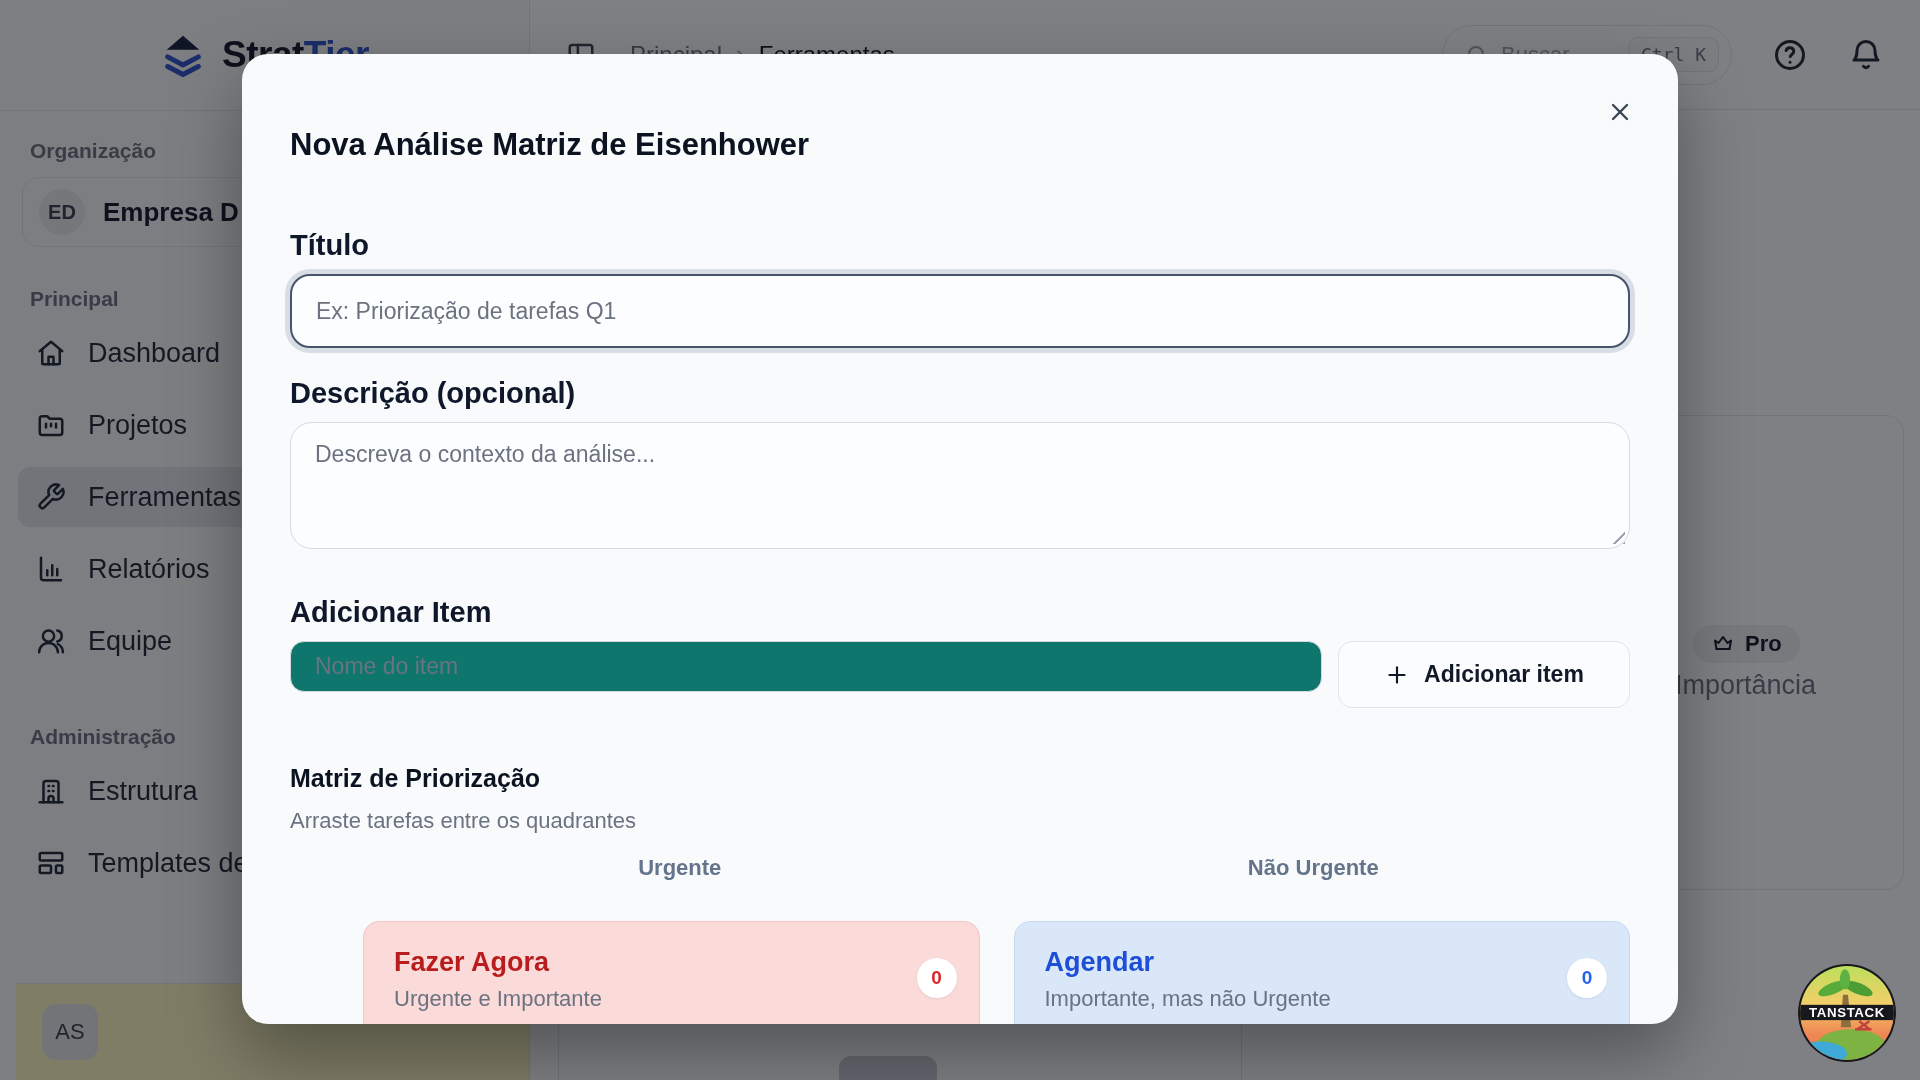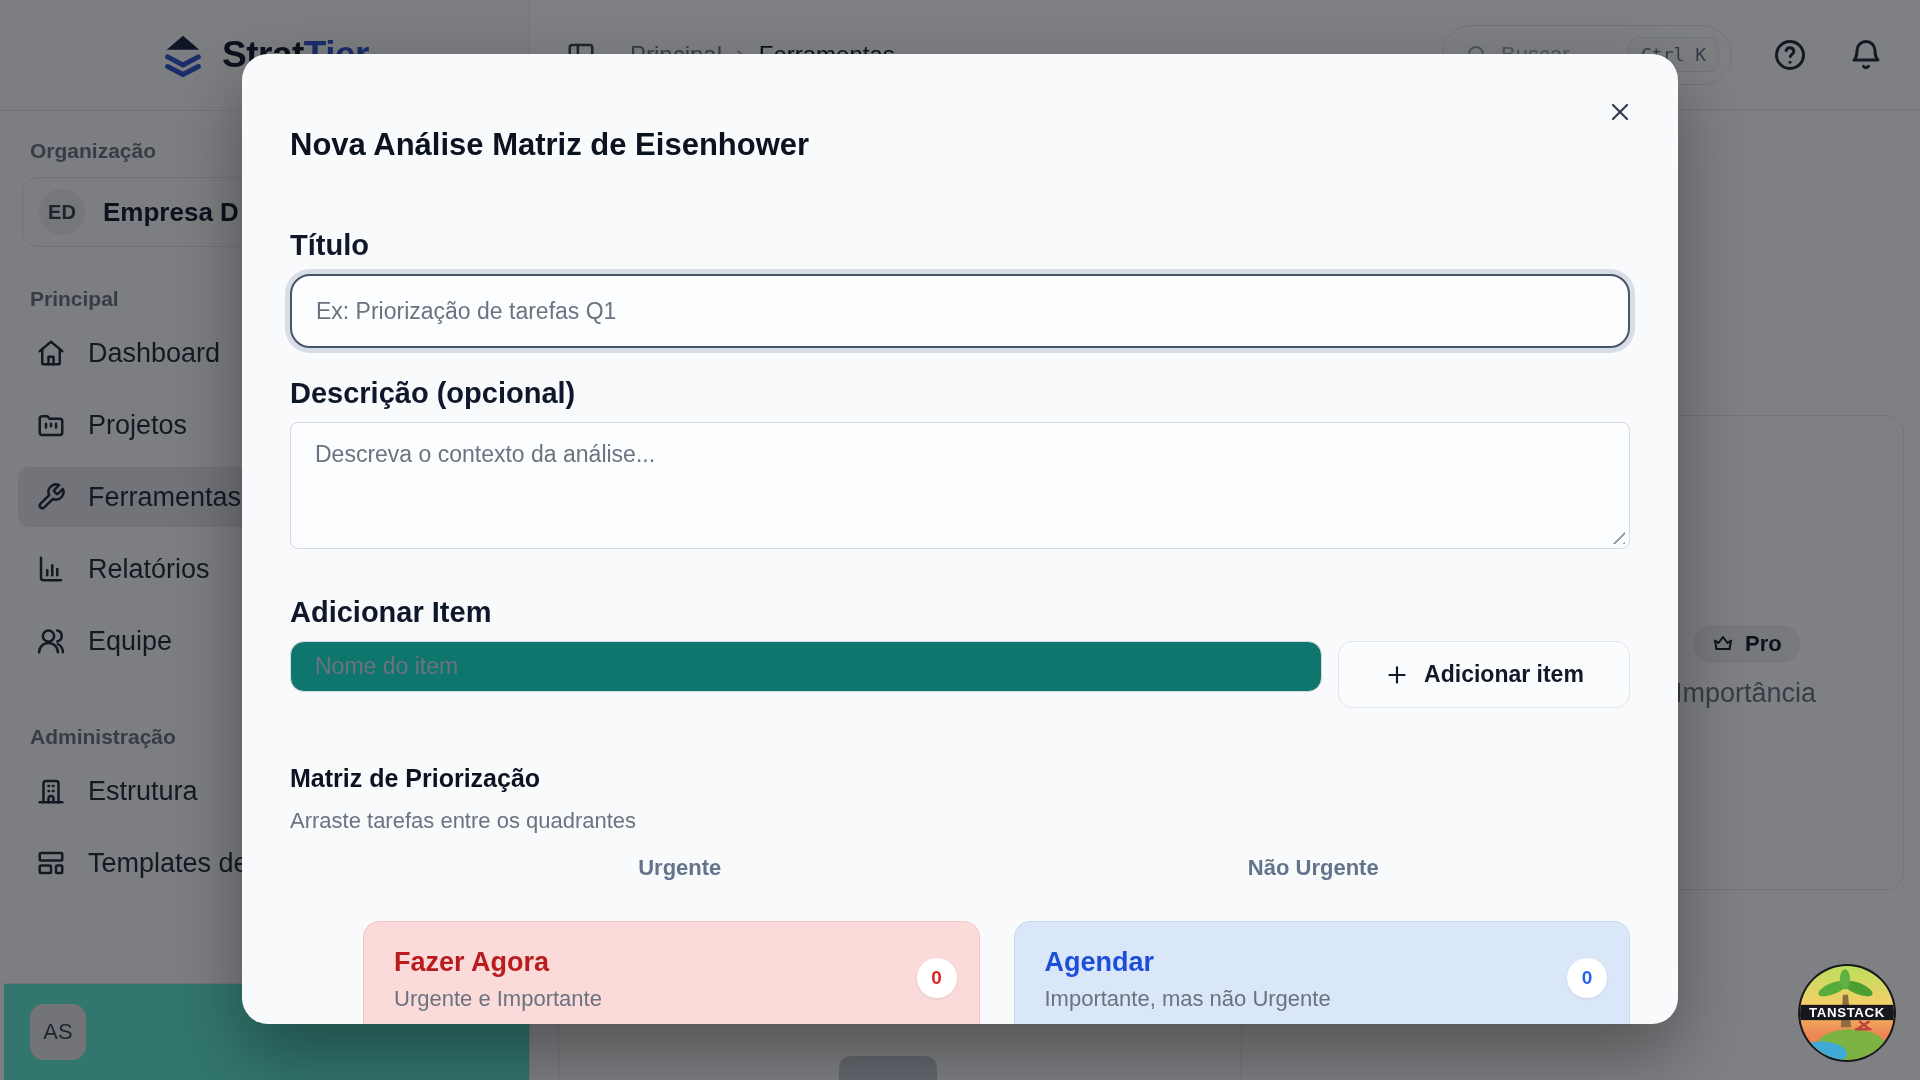--- a/index.html
+++ b/index.html
@@ -20,22 +20,22 @@
            padding:11px 16px;display:flex;align-items:center;gap:18px;}
   .org-avatar{width:46px;height:46px;border-radius:50%;background:#ececee;display:flex;
               align-items:center;justify-content:center;font-size:20px;font-weight:600;color:#374151;flex:0 0 auto;}
   .org-name{font-size:26px;font-weight:700;color:#0f172a;white-space:nowrap;}
   .nav{margin-top:12px;}
   .nav-item{display:flex;align-items:center;gap:22px;height:60px;margin:12px 18px 0;
             padding:0 18px;border-radius:12px;font-size:27px;color:#1f2937;}
   .nav-item.active{background:#e4e6ea;}
   .nav-item svg{flex:0 0 auto;}
   .sect-gap{margin-top:54px;}
-  .user-row{position:absolute;left:4px;right:0;bottom:0;border-top:1px solid #e5e7eb;
-            padding:20px 26px;display:flex;align-items:center;gap:20px;box-sizing:border-box;background:#5eead4;}
+  .user-row{position:absolute;left:16px;right:0;bottom:0;border-top:1px solid #e5e7eb;
+            padding:20px 26px;display:flex;align-items:center;gap:20px;box-sizing:border-box;background:#fef9c3;}
   .user-avatar{width:56px;height:56px;border-radius:14px;background:#e7e7e9;display:flex;
                align-items:center;justify-content:center;font-size:22px;color:#374151;flex:0 0 auto;}
   .user-name{font-size:25px;font-weight:700;color:#0f172a;}
   .user-email{font-size:21px;color:#6b7280;margin-top:4px;}
 
   .topbar{position:absolute;left:530px;right:0;top:0;height:110px;background:#ffffff;
           border-bottom:1px solid #e5e7eb;display:flex;align-items:center;padding:0 36px;
           box-sizing:border-box;gap:20px;}
   .crumb{display:flex;align-items:center;gap:14px;margin-left:14px;font-size:24px;}
   .crumb .parent{color:#6b7280;}
@@ -48,39 +48,39 @@
   .kbd{margin-left:auto;border:1px solid #e2e5e9;background:#fafafa;border-radius:10px;
        padding:6px 12px;font-family:"DejaVu Sans Mono",monospace;font-size:18px;color:#6b7280;}
 
   .bg-card-center{position:absolute;left:558px;top:420px;width:682px;height:700px;
                   background:#fff;border:1px solid #e5e7eb;border-radius:18px;}
   .bg-btn{position:absolute;left:839px;top:1056px;width:98px;height:44px;border-radius:12px;background:#c9ced6;}
   .bg-card-right{position:absolute;left:1262px;top:415px;width:642px;height:475px;background:#fff;
                  border:1px solid #e5e7eb;border-radius:18px;box-sizing:border-box;}
   .pro-pill{position:absolute;left:430px;top:209px;height:38px;border-radius:19px;background:#eef0f2;
             display:flex;align-items:center;gap:10px;padding:0 18px;font-size:22px;font-weight:600;color:#111827;}
-  .imp-text{position:absolute;left:412px;top:262px;font-size:27px;color:#6b7280;}
+  .imp-text{position:absolute;left:412px;top:254px;font-size:27px;color:#6b7280;}
 
   
   .overlay{position:absolute;inset:0;background:rgba(10,12,18,0.52);}
 
   
   .modal{position:absolute;left:242px;top:54px;width:1436px;height:970px;background:#f8fafc;
          border-radius:26px;box-shadow:0 30px 70px rgba(0,0,0,.35);padding:70px 48px;
          box-sizing:border-box;overflow:hidden;}
   .modal-title{font-size:31px;line-height:42px;font-weight:700;color:#0b1220;margin:0 0 65px 0;}
   .close-btn{position:absolute;top:40px;right:40px;width:36px;height:36px;border:none;background:none;
              cursor:pointer;color:#374151;display:flex;align-items:center;justify-content:center;padding:0;}
   .f-label{font-size:29px;line-height:28px;font-weight:700;color:#0f172a;margin-bottom:15px;}
   .t-input{display:block;width:100%;height:74px;box-sizing:border-box;border-radius:20px;
            background:#fcfdfe;border:2px solid #475569;box-shadow:0 0 0 5px rgba(148,163,184,.32);
            padding:0 24px;font-size:23px;color:#111827;font-family:Liberation Sans, sans-serif;outline:none;margin-bottom:31px;}
   .t-input::placeholder,.d-area::placeholder,.n-input::placeholder{color:#6b7280;opacity:1;}
   .d-wrap{position:relative;margin-bottom:49px;}
-  .d-area{display:block;width:100%;height:127px;box-sizing:border-box;border-radius:8px;
+  .d-area{display:block;width:100%;height:127px;box-sizing:border-box;border-radius:22px;
           background:#fcfdfe;border:1px solid #d6dade;padding:18px 24px;font-size:23px;color:#111827;
           font-family:inherit;resize:none;outline:none;}
   .resize-corner{position:absolute;right:5px;bottom:5px;width:15px;height:15px;
                  background:repeating-linear-gradient(315deg,#9ca3af 0 2px,transparent 2px 7px);
                  clip-path:polygon(100% 0,100% 100%,0 100%);}
   .add-row{display:flex;gap:16px;margin-bottom:55px;}
   .n-input{flex:1;height:51px;box-sizing:border-box;border-radius:14px;background:#0f766e;
            border:1px solid #d6dade;padding:0 24px;font-size:23px;color:#111827;font-family:inherit;outline:none;}
   .add-btn{width:292px;height:67px;box-sizing:border-box;border-radius:14px;border:1px solid #e2e5e9;
            background:#fbfcfd;display:flex;align-items:center;justify-content:center;gap:14px;

